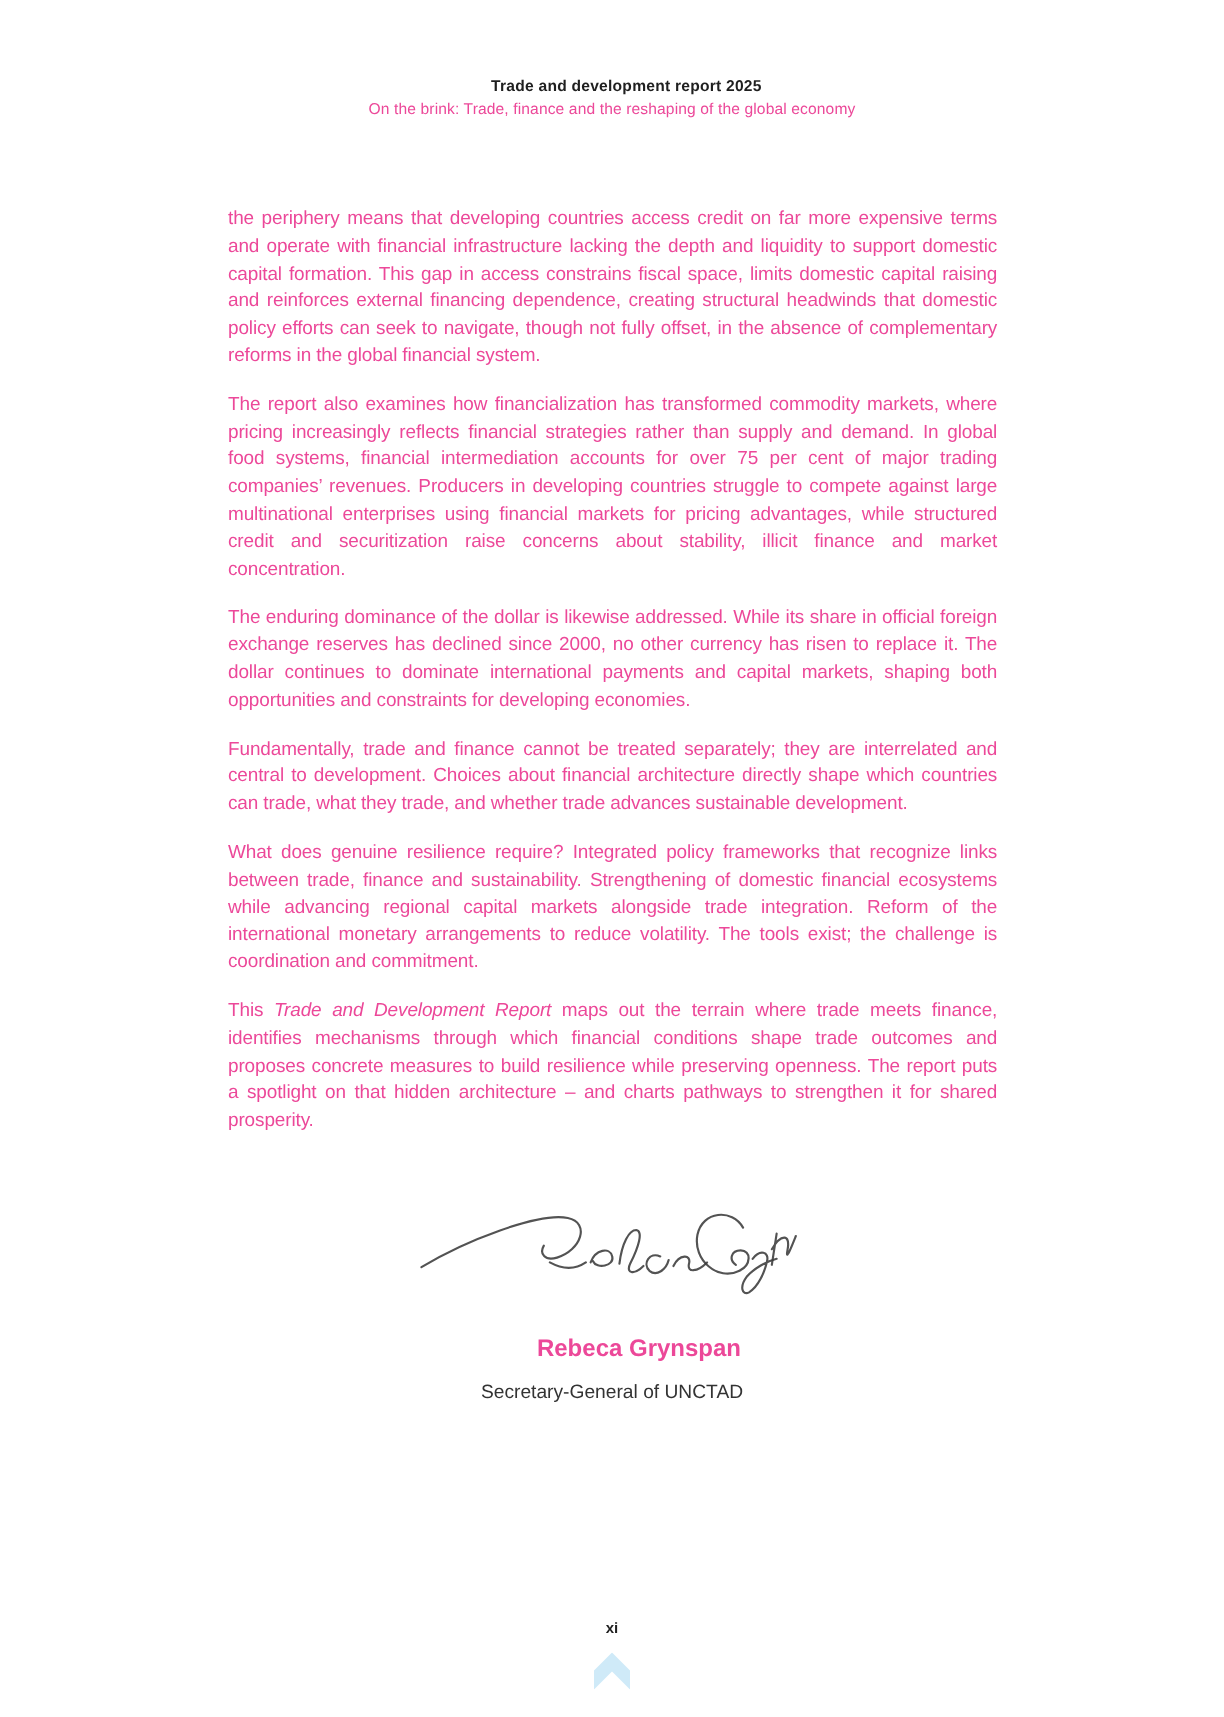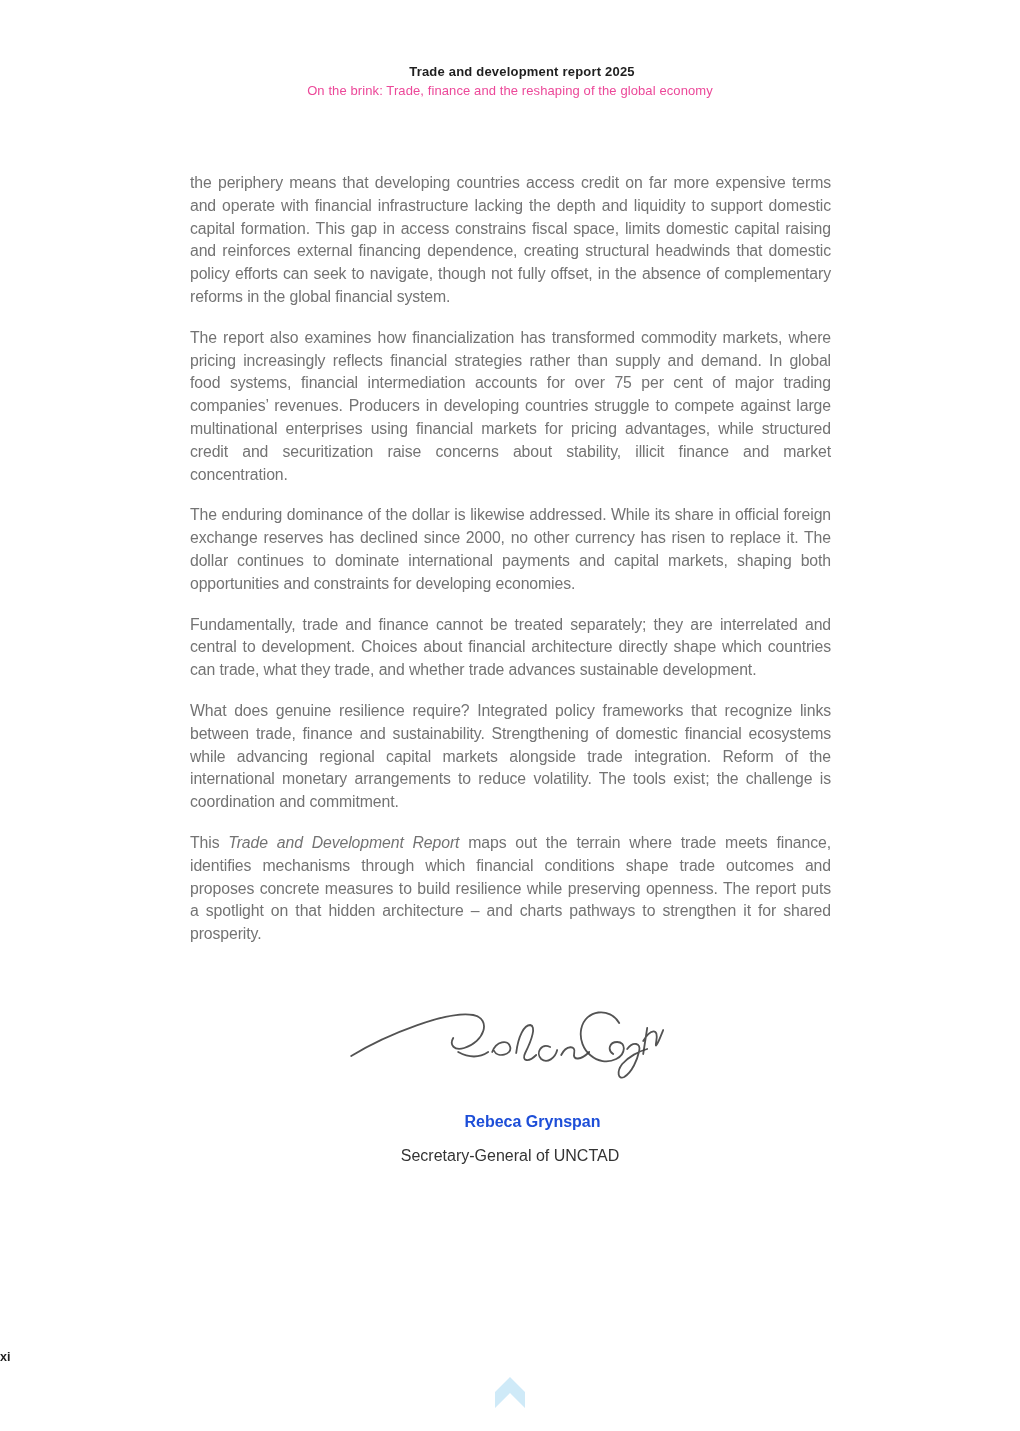--- a/index.html
+++ b/index.html
@@ -17,42 +17,42 @@
   }
   .doc-title{
     font-size:13px;font-weight:bold;color:#1f1f1f;letter-spacing:.2px;padding-left:24px;
   }
   .doc-subtitle{
     font-size:13px;color:#ec4899;margin-top:4px;letter-spacing:.1px;
   }
   .body-text{
     position:absolute;top:172px;left:190px;width:641px;
     font-size:15.8px;line-height:22.8px;letter-spacing:-.1px;
-    text-align:justify;color:#737373;
+    text-align:justify;color:#ec4899;
   }
   .body-text p{margin:0 0 18px 0;}
   .body-text p:last-child{margin-bottom:4px;}
   .body-text em{font-style:italic;}
   .signature-wrap{
     position:absolute;top:992px;left:50%;
     transform:translateX(-51.5%);
     width:320px;height:100px;
   }
   .signature-wrap svg path{
     fill:none;stroke:#3b3b3b;stroke-width:1.8;
     stroke-linecap:round;stroke-linejoin:round;opacity:.88;
   }
   .signatory{
     position:absolute;top:1113px;left:0;width:100%;text-align:center;
   }
-  .sig-name{font-size:16px;font-weight:bold;color:#1d4ed8;margin-left:45px;}
+  .sig-name{font-size:20px;font-weight:bold;color:#ec4899;margin-left:45px;}
   .sig-title{font-size:16px;color:#333333;margin-top:16px;}
   .page-number{
     position:absolute;top:1350px;left:0;width:100%;
-    text-align:left;font-size:12.5px;font-weight:bold;color:#1f1f1f;
+    text-align:center;font-size:12.5px;font-weight:bold;color:#1f1f1f;
   }
   .chevron{
     position:absolute;top:1377px;left:495px;width:30px;height:31px;
     display:block;
   }
 </style>
 </head>
 <body>
 
 <div class="page">

